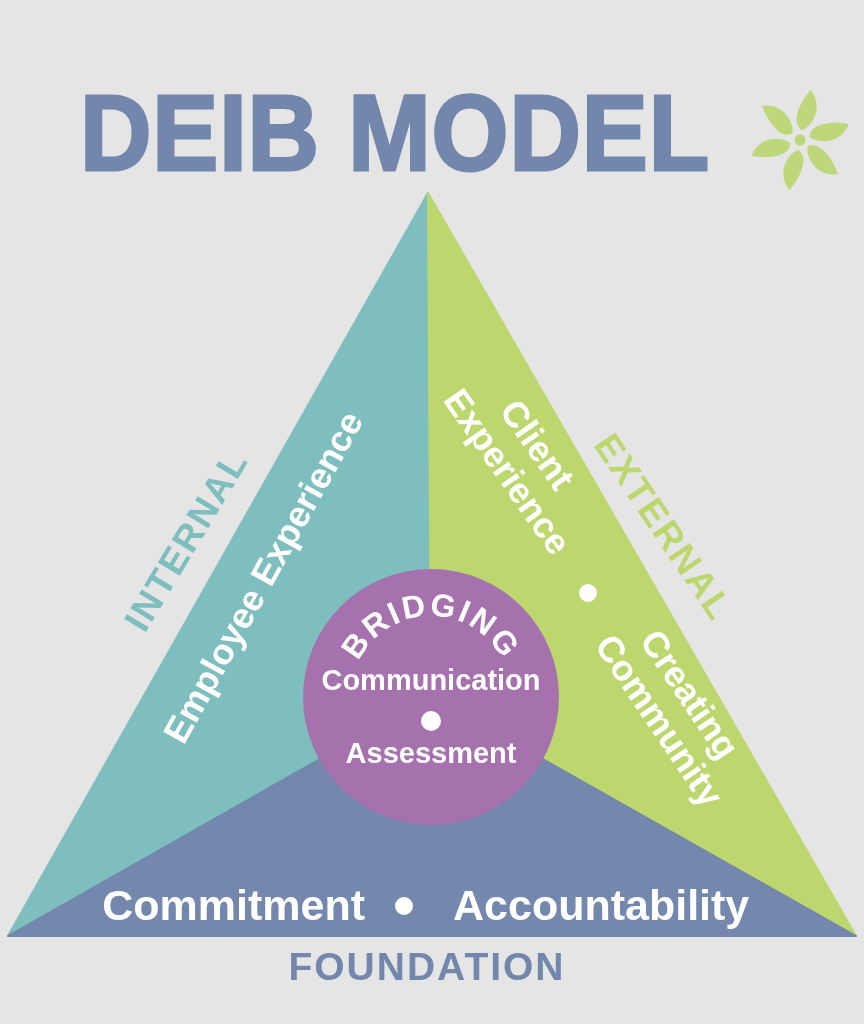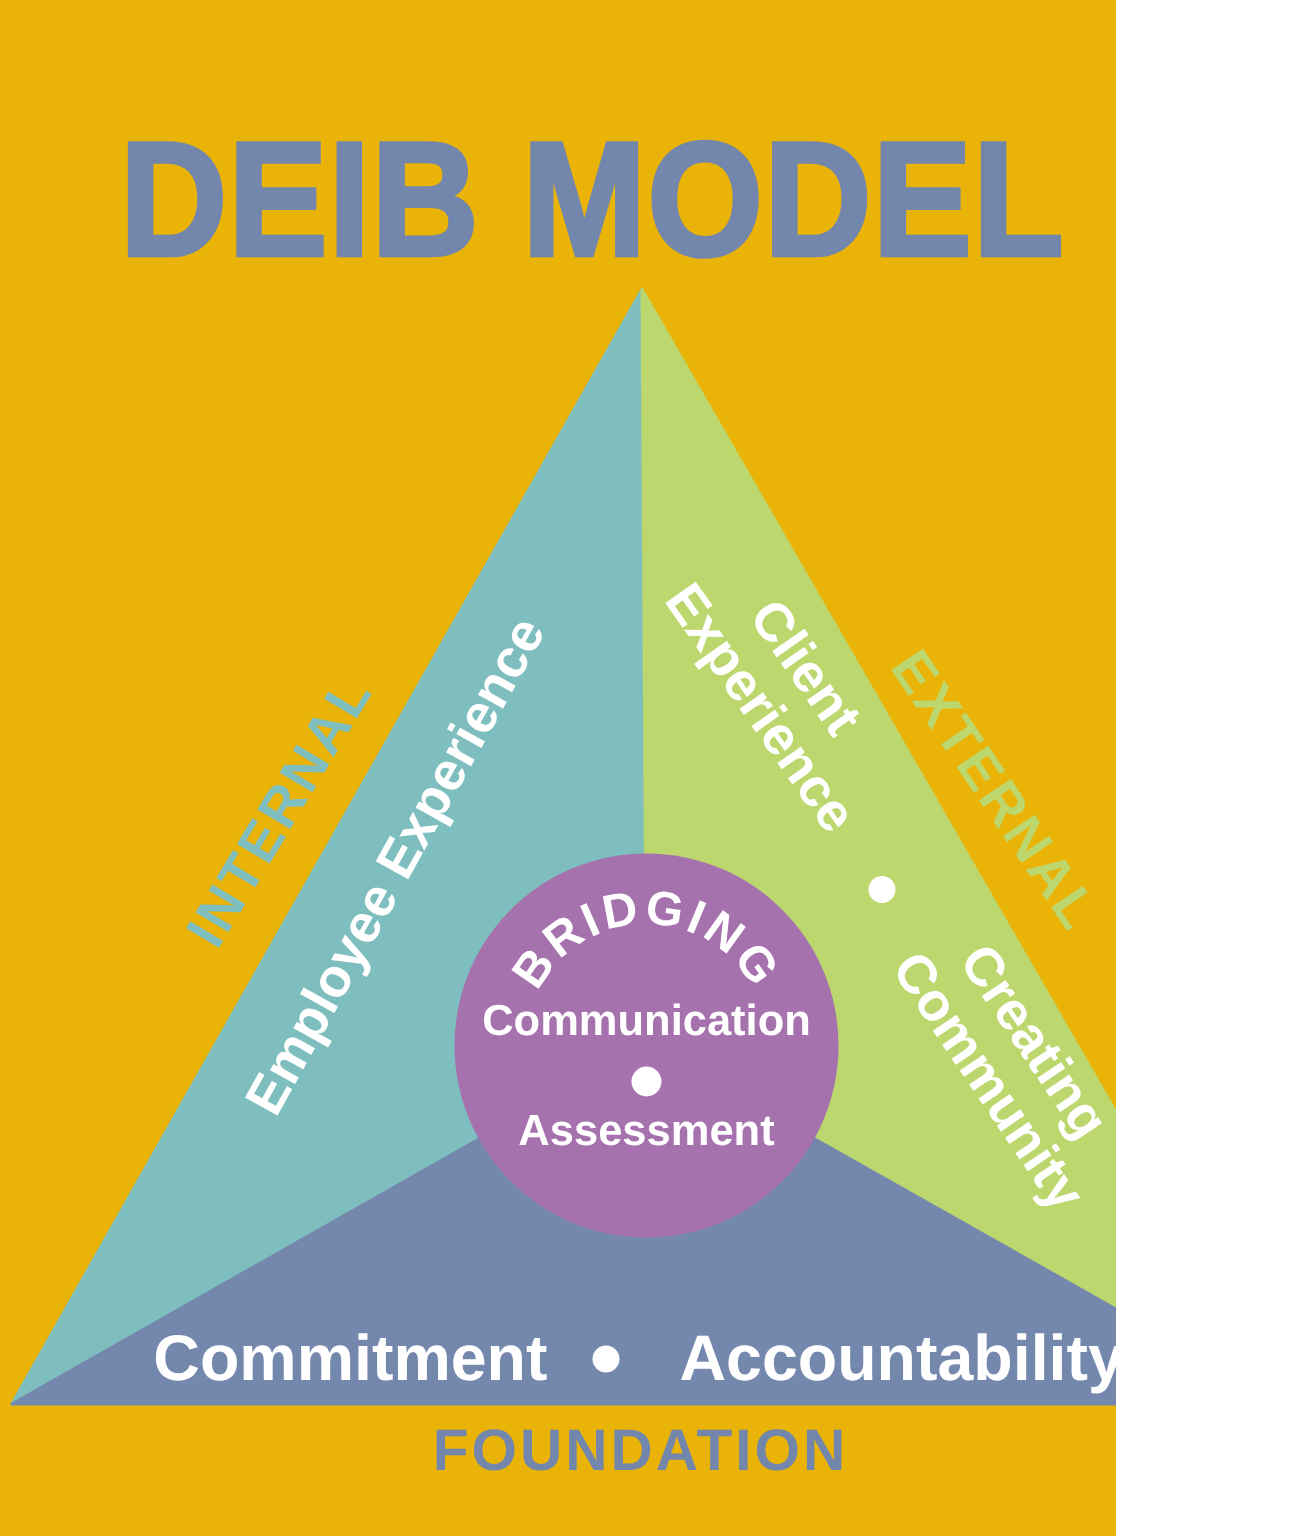--- a/index.html
+++ b/index.html
@@ -2,23 +2,23 @@
 <html><head>
 <meta charset="utf-8">
 <style>
   html, body {
     margin: 0;
     padding: 0;
     background: #ffffff;
   }
   .canvas {
     position: relative;
-    width: 744px;
+    width: 864px;
     height: 1024px;
-    background: #eab308;
+    background: #e5e5e5;
     overflow: hidden;
   }
   svg text {
     font-family: "Liberation Sans", "DejaVu Sans", sans-serif;
     font-weight: bold;
   }
   .title-text {
     letter-spacing: 1px;
   }
   .side-label {

